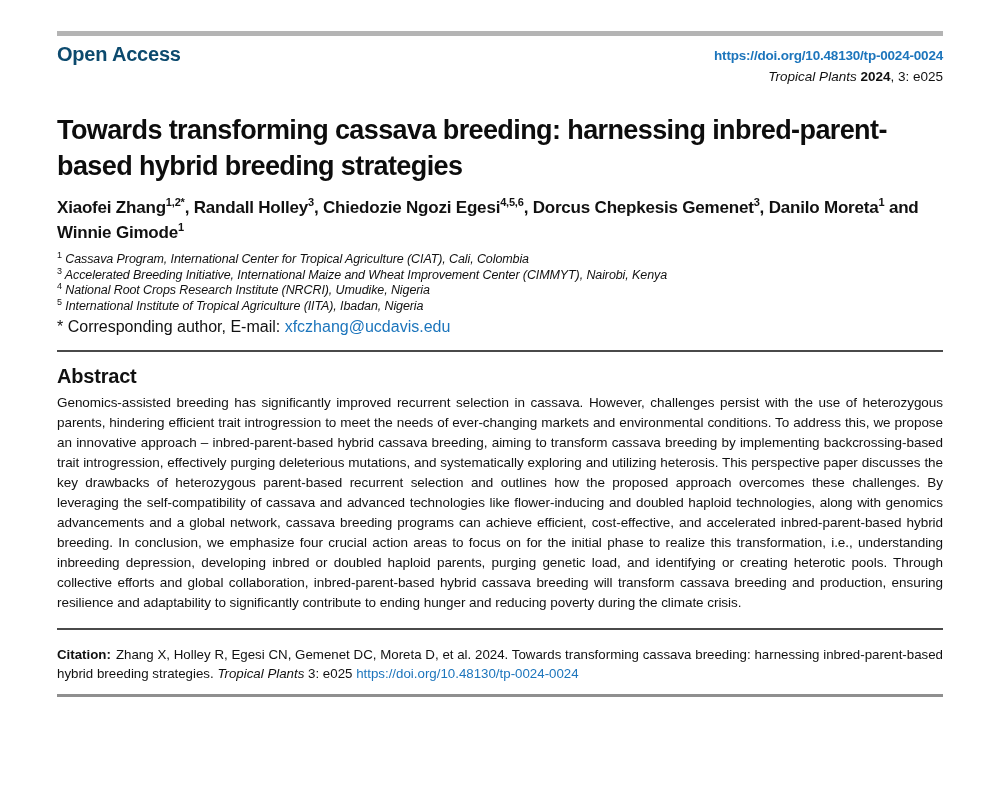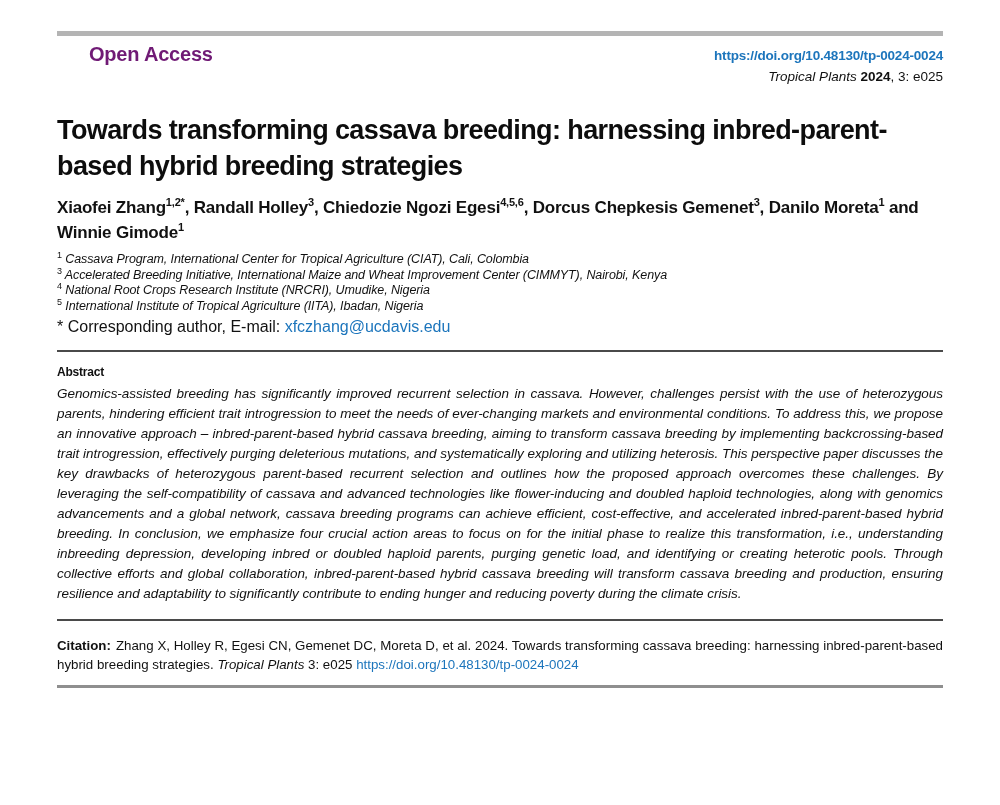--- a/index.html
+++ b/index.html
@@ -27,21 +27,21 @@
     letter-spacing: 0.2px;
   }
   .article-type {
     color: #7d7d7d;
     font-size: 20px;
     letter-spacing: 0.5px;
     padding-bottom: 4px;
   }
   .header-bar { height: 5px; background: #b4b4b4; margin-top: 5px; }
   .header-sub { display: flex; justify-content: space-between; align-items: flex-start; margin-top: 7px; }
-  .open-access { color: #701a75; font-weight: bold; font-size: 20px; letter-spacing: -0.2px; margin-left: 32px; }
+  .open-access { color: #0c4a6e; font-weight: bold; font-size: 20px; letter-spacing: -0.2px; }
   .pub-info { text-align: right; font-size: 13.5px; line-height: 21px; padding-top: 2px; }
   .doi-link { color: #1c75bc; font-weight: bold; text-decoration: none; letter-spacing: -0.2px; }
   .issue-line { color: #111; }
   .italic { font-style: italic; }
   .bold { font-weight: bold; }
 
   
   h1.title {
     margin-top: 25px;
     font-size: 27px;
@@ -58,28 +58,27 @@
   .aff-row sup { font-size: 9px; line-height: 0; font-style: normal; }
 
   .corresponding { margin-top: 4px; font-size: 16px; line-height: 17px; }
   .email-link { color: #1c75bc; text-decoration: none; }
 
   
   .rule { border: none; border-top: 2px solid #4a4a4a; margin-top: 15px; }
   .rule-thick { border: none; border-top: 3px solid #8f8f8f; margin-top: 11px; }
 
   
-  .abstract h2 { font-size: 12px; font-weight: bold; margin-top: 13px; letter-spacing: -0.2px; }
+  .abstract h2 { font-size: 20px; font-weight: bold; margin-top: 13px; letter-spacing: -0.2px; }
   .abstract p {
     margin-top: 5px;
     font-size: 13.5px;
     line-height: 20px;
     text-align: justify;
     letter-spacing: -0.05px;
-    font-style: italic;
   }
 
   
   .citation { margin-top: 15px; font-size: 13.3px; line-height: 19px; text-align: justify; }
   .citation .cite-label { font-weight: bold; margin-right: 5px; }
   .doi-link2 { color: #1c75bc; text-decoration: none; }
 </style>
 </head>
 <body>
 

